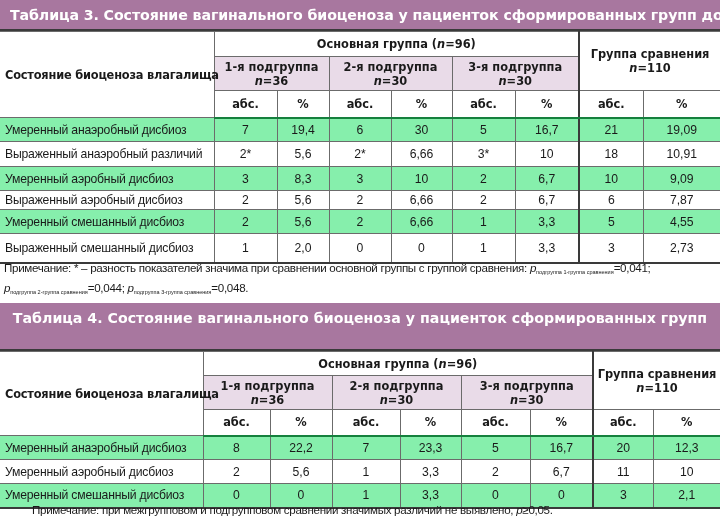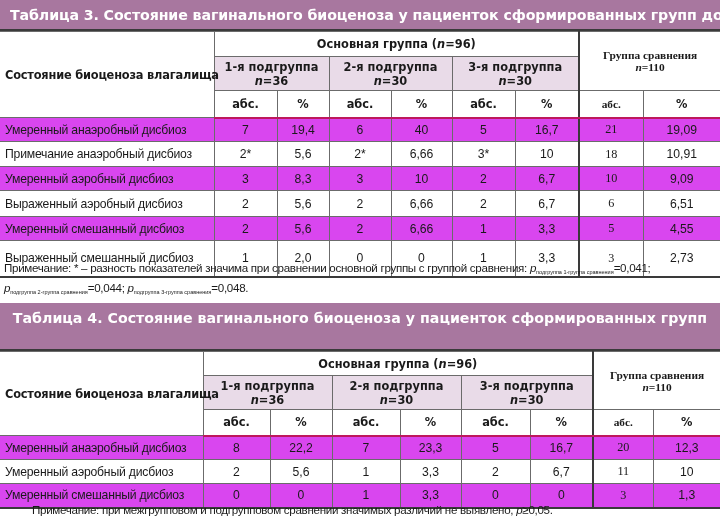--- a/index.html
+++ b/index.html
@@ -8,24 +8,24 @@
   .t3-title { position:absolute; left:0; top:0; width:720px; height:31px; font-size:14.2px; line-height:31px; padding-left:10px; letter-spacing:-0.1px; white-space:nowrap; }
   .t4-title { position:absolute; left:0; top:303px; width:720px; height:48px; font-size:14.2px; line-height:18px; text-align:center; padding-top:6px; }
   table { position:absolute; left:0; border-collapse:collapse; table-layout:fixed; font-size:12.2px; }
   td, th { border:1px solid #6b6b6b; text-align:center; vertical-align:middle; padding:0; white-space:nowrap; }
   th { font-family:"DejaVu Sans", sans-serif; font-weight:bold; font-size:11.4px; }
   tr > :first-child { border-left:none; }
   tr > :last-child { border-right:none; }
   .lbl { text-align:left; padding-left:5px; font-size:12.2px; letter-spacing:-0.2px; }
   .lblhead { font-size:11.4px; }
   .sub { background:#e9dbe8; }
-  .shade td { background:#d946ef; }
-  .thickL { border-left:2px solid #3a3a3a !important;font-family:Liberation Serif, serif; }
+  .shade td { background:#86efac; }
+  .thickL { border-left:2px solid #3a3a3a !important; }
   .bottom-rule td { border-bottom:2px solid #3a3a3a; }
-  .head-bottom th { border-bottom:2px solid #be185d; }
+  .head-bottom th { border-bottom:2px solid #15803d; }
   .t3 { top:31px; width:720px; }
   .t4 { top:351px; width:720px; }
   .note { position:absolute; left:4px; font-size:11.6px; line-height:15px; letter-spacing:-0.3px; }
   .note sub { font-size:5.5px; vertical-align:-2px; letter-spacing:0; }
   .note i { font-style:italic; }
   .n3 { top:260px; width:716px; }
   .n4 { top:502px;margin-left:28px; }
   .it { font-style:italic; }
 </style>
 </head>
@@ -66,71 +66,71 @@
       <th class="thickL">абс.</th>
       <th>%</th>
     </tr>
   </thead>
   <tbody>
     <tr class="shade" style="height:24px">
       <td class="lbl">Умеренный анаэробный дисбиоз</td>
       <td>7</td>
       <td>19,4</td>
       <td>6</td>
-      <td>40</td>
+      <td>30</td>
       <td>5</td>
       <td>16,7</td>
       <td class="thickL">21</td>
       <td>19,09</td>
     </tr>
     <tr style="height:25px">
-      <td class="lbl">Примечание анаэробный дисбиоз</td>
+      <td class="lbl">Выраженный анаэробный различий</td>
       <td>2*</td>
       <td>5,6</td>
       <td>2*</td>
       <td>6,66</td>
       <td>3*</td>
       <td>10</td>
       <td class="thickL">18</td>
       <td>10,91</td>
     </tr>
     <tr class="shade" style="height:24px">
       <td class="lbl">Умеренный аэробный дисбиоз</td>
       <td>3</td>
       <td>8,3</td>
       <td>3</td>
       <td>10</td>
       <td>2</td>
       <td>6,7</td>
       <td class="thickL">10</td>
       <td>9,09</td>
     </tr>
-    <tr style="height:26px">
+    <tr style="height:19px">
       <td class="lbl">Выраженный аэробный дисбиоз</td>
       <td>2</td>
       <td>5,6</td>
       <td>2</td>
       <td>6,66</td>
       <td>2</td>
       <td>6,7</td>
       <td class="thickL">6</td>
-      <td>6,51</td>
+      <td>7,87</td>
     </tr>
     <tr class="shade" style="height:24px">
       <td class="lbl">Умеренный смешанный дисбиоз</td>
       <td>2</td>
       <td>5,6</td>
       <td>2</td>
       <td>6,66</td>
       <td>1</td>
       <td>3,3</td>
       <td class="thickL">5</td>
       <td>4,55</td>
     </tr>
-    <tr class="bottom-rule" style="height:36px">
+    <tr class="bottom-rule" style="height:29px">
       <td class="lbl">Выраженный смешанный дисбиоз</td>
       <td>1</td>
       <td>2,0</td>
       <td>0</td>
       <td>0</td>
       <td>1</td>
       <td>3,3</td>
       <td class="thickL">3</td>
       <td>2,73</td>
     </tr>
@@ -205,20 +205,20 @@
     </tr>
     <tr class="shade bottom-rule" style="height:24px">
       <td class="lbl">Умеренный смешанный дисбиоз</td>
       <td>0</td>
       <td>0</td>
       <td>1</td>
       <td>3,3</td>
       <td>0</td>
       <td>0</td>
       <td class="thickL">3</td>
-      <td>1,3</td>
+      <td>2,1</td>
     </tr>
   </tbody>
 </table>
 
 <div class="note n4">
   <span>Примечание: при межгрупповом и подгрупповом сравнении значимых различий не выявлено, </span><i>p</i><span>≥0,05.</span>
 </div>
 
 </body></html>

